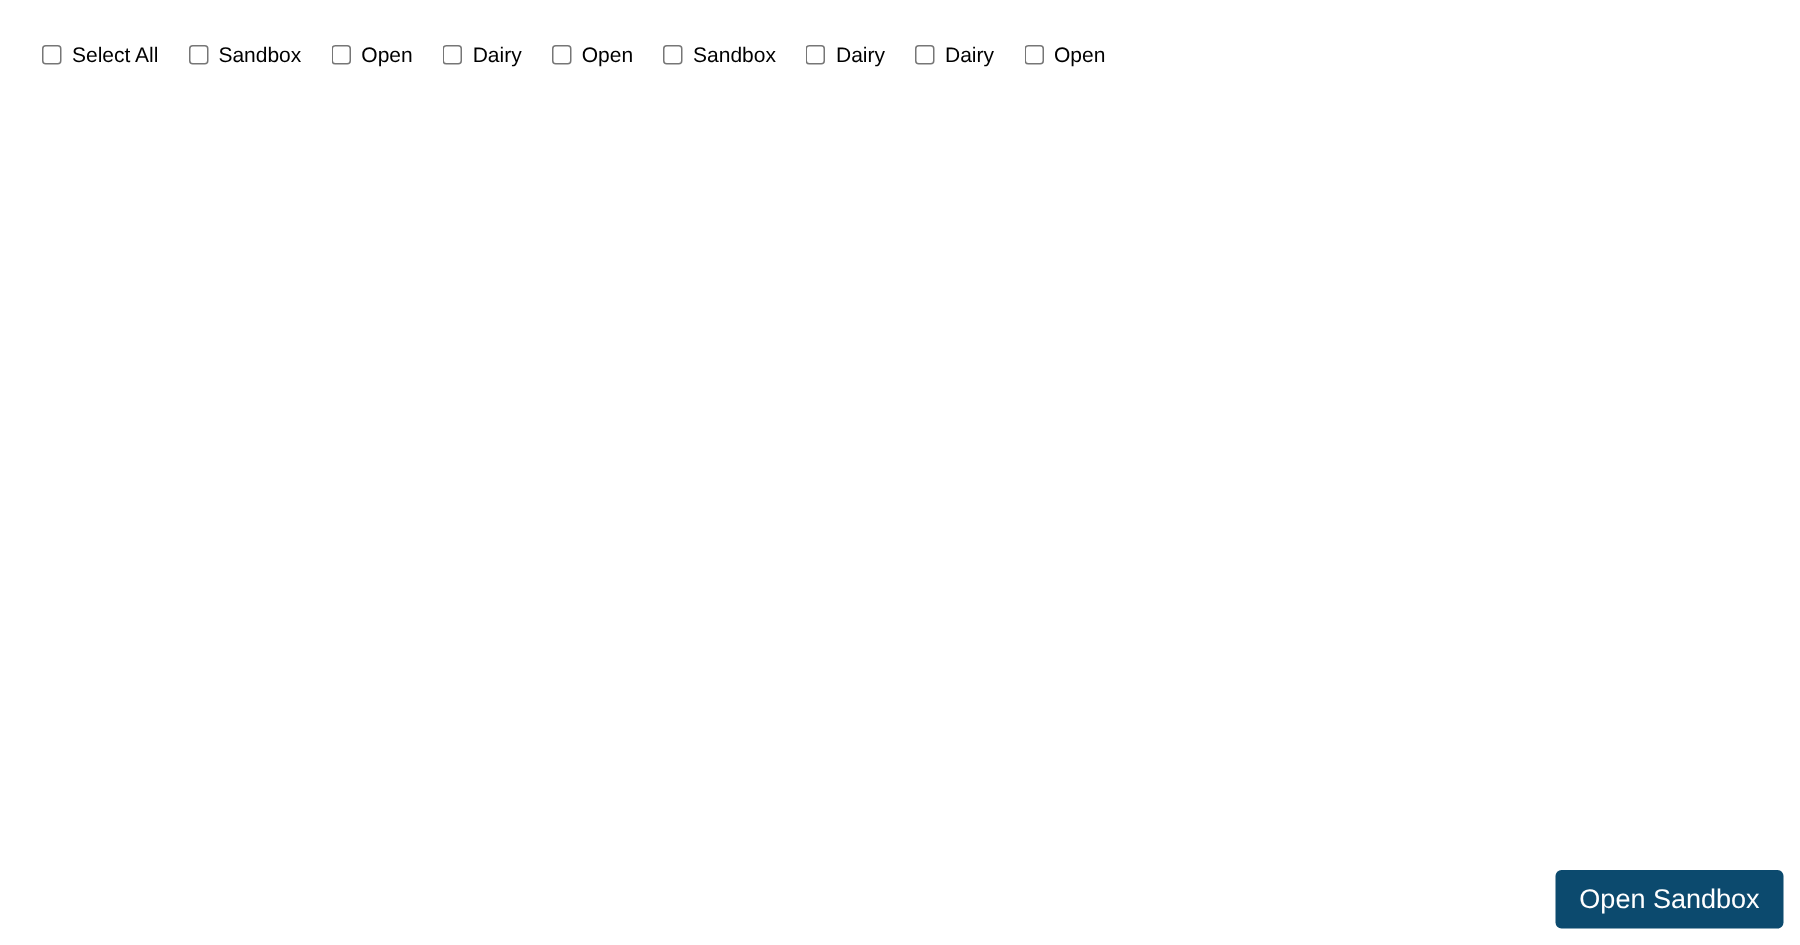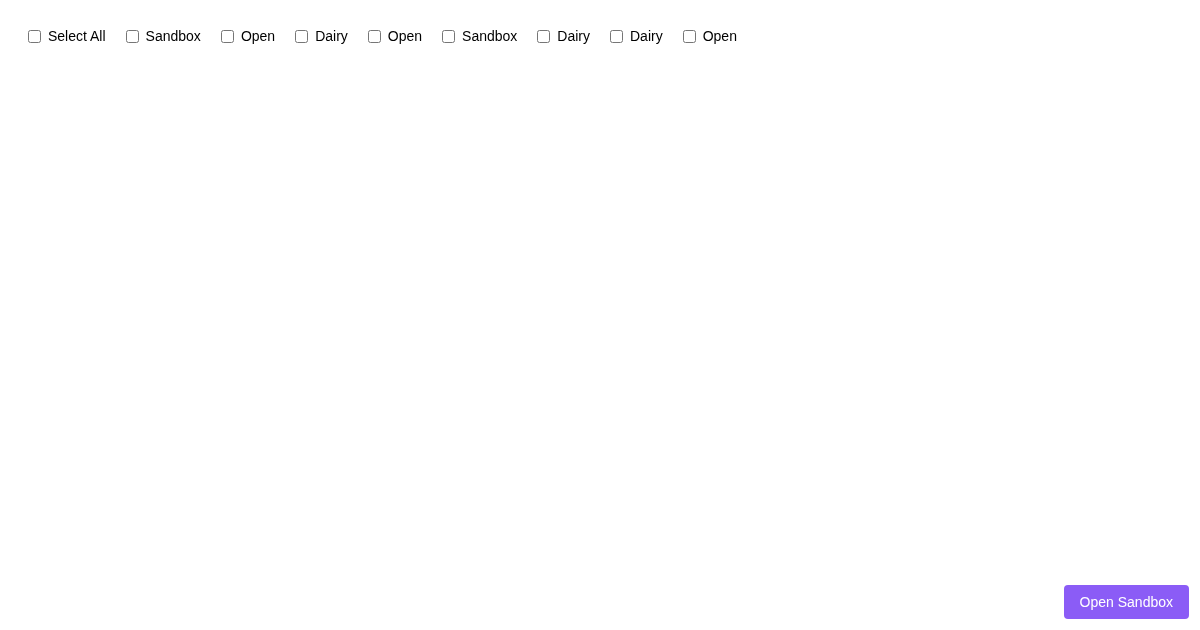--- a/index.html
+++ b/index.html
@@ -44,25 +44,25 @@
     .checkbox-item label {
       cursor: pointer;
       font-size: 14px;
       color: #000;
     }
 
     .open-sandbox-btn {
       position: absolute;
       bottom: 15px;
       right: 15px;
-      background-color: #8b5cf6;
+      background-color: #0c4a6e;
       color: #ffffff;
       border: none;
       padding: 9px 16px;
-      font-size: 14px;
+      font-size: 18px;
       cursor: pointer;
       border-radius: 4px;
       font-family: Arial, sans-serif;
     }
   </style>
 </head>
 <body>
 
 <div class="checkbox-row">
 <div class="checkbox-item">

